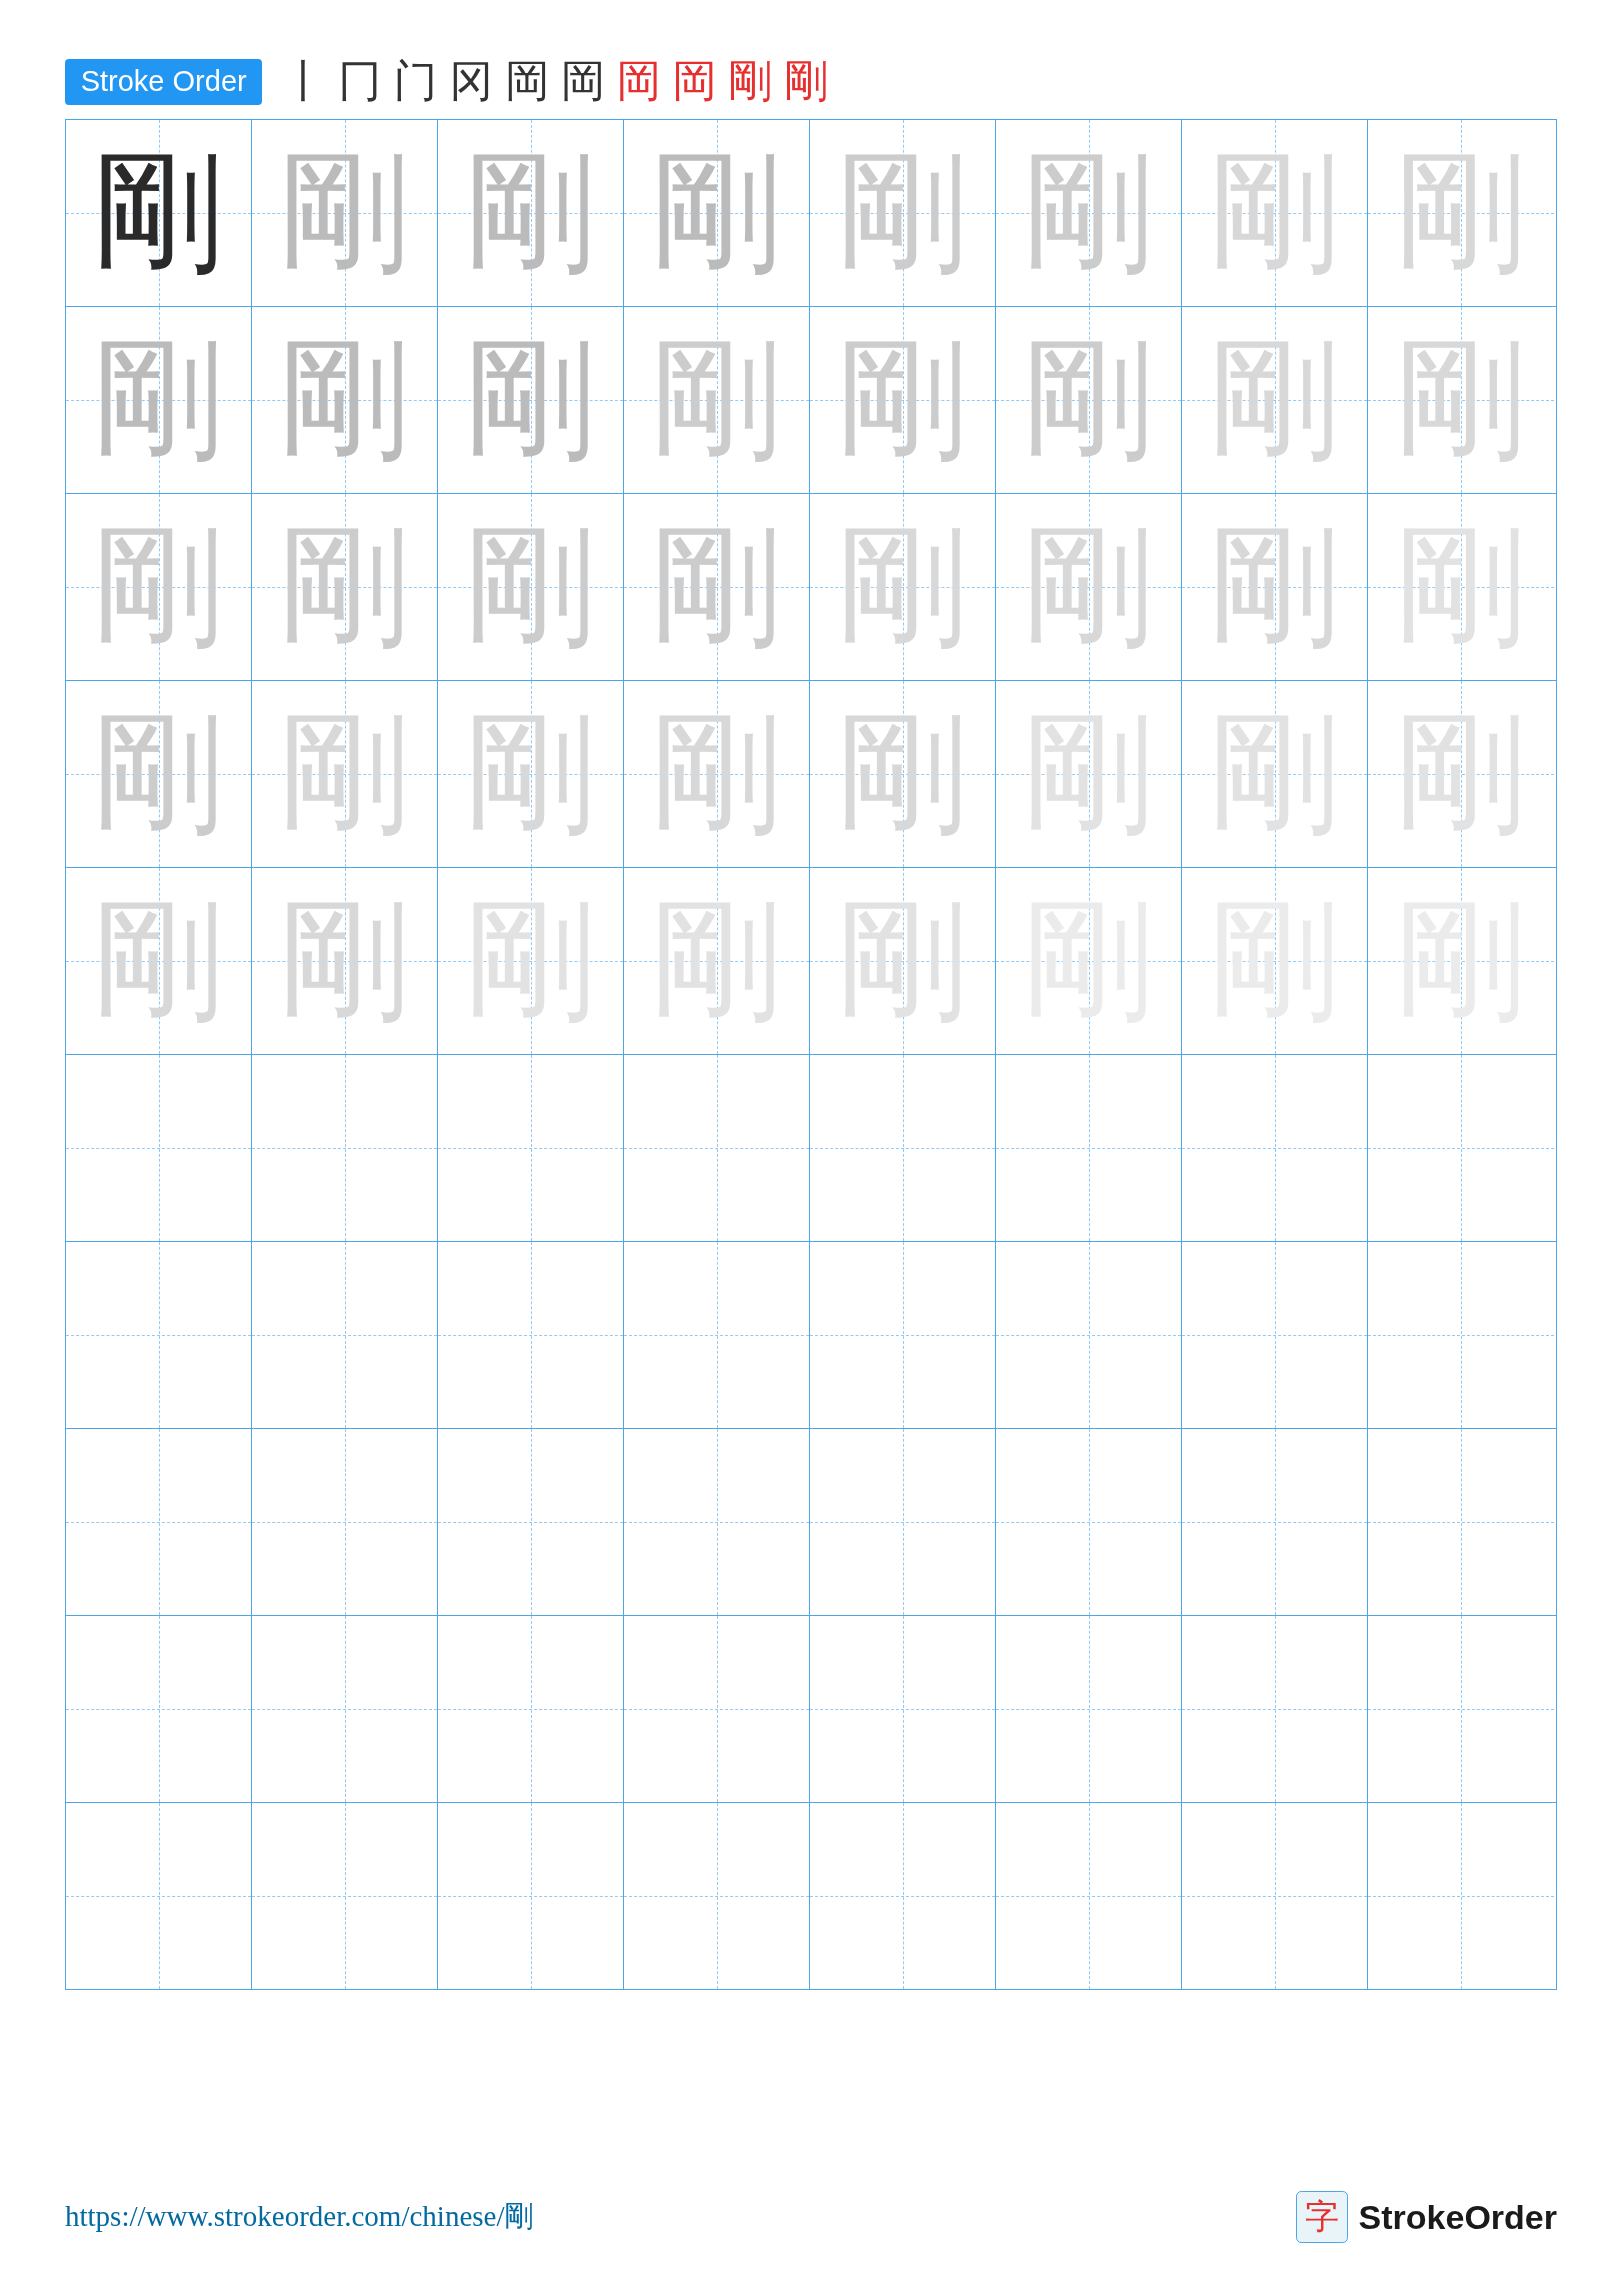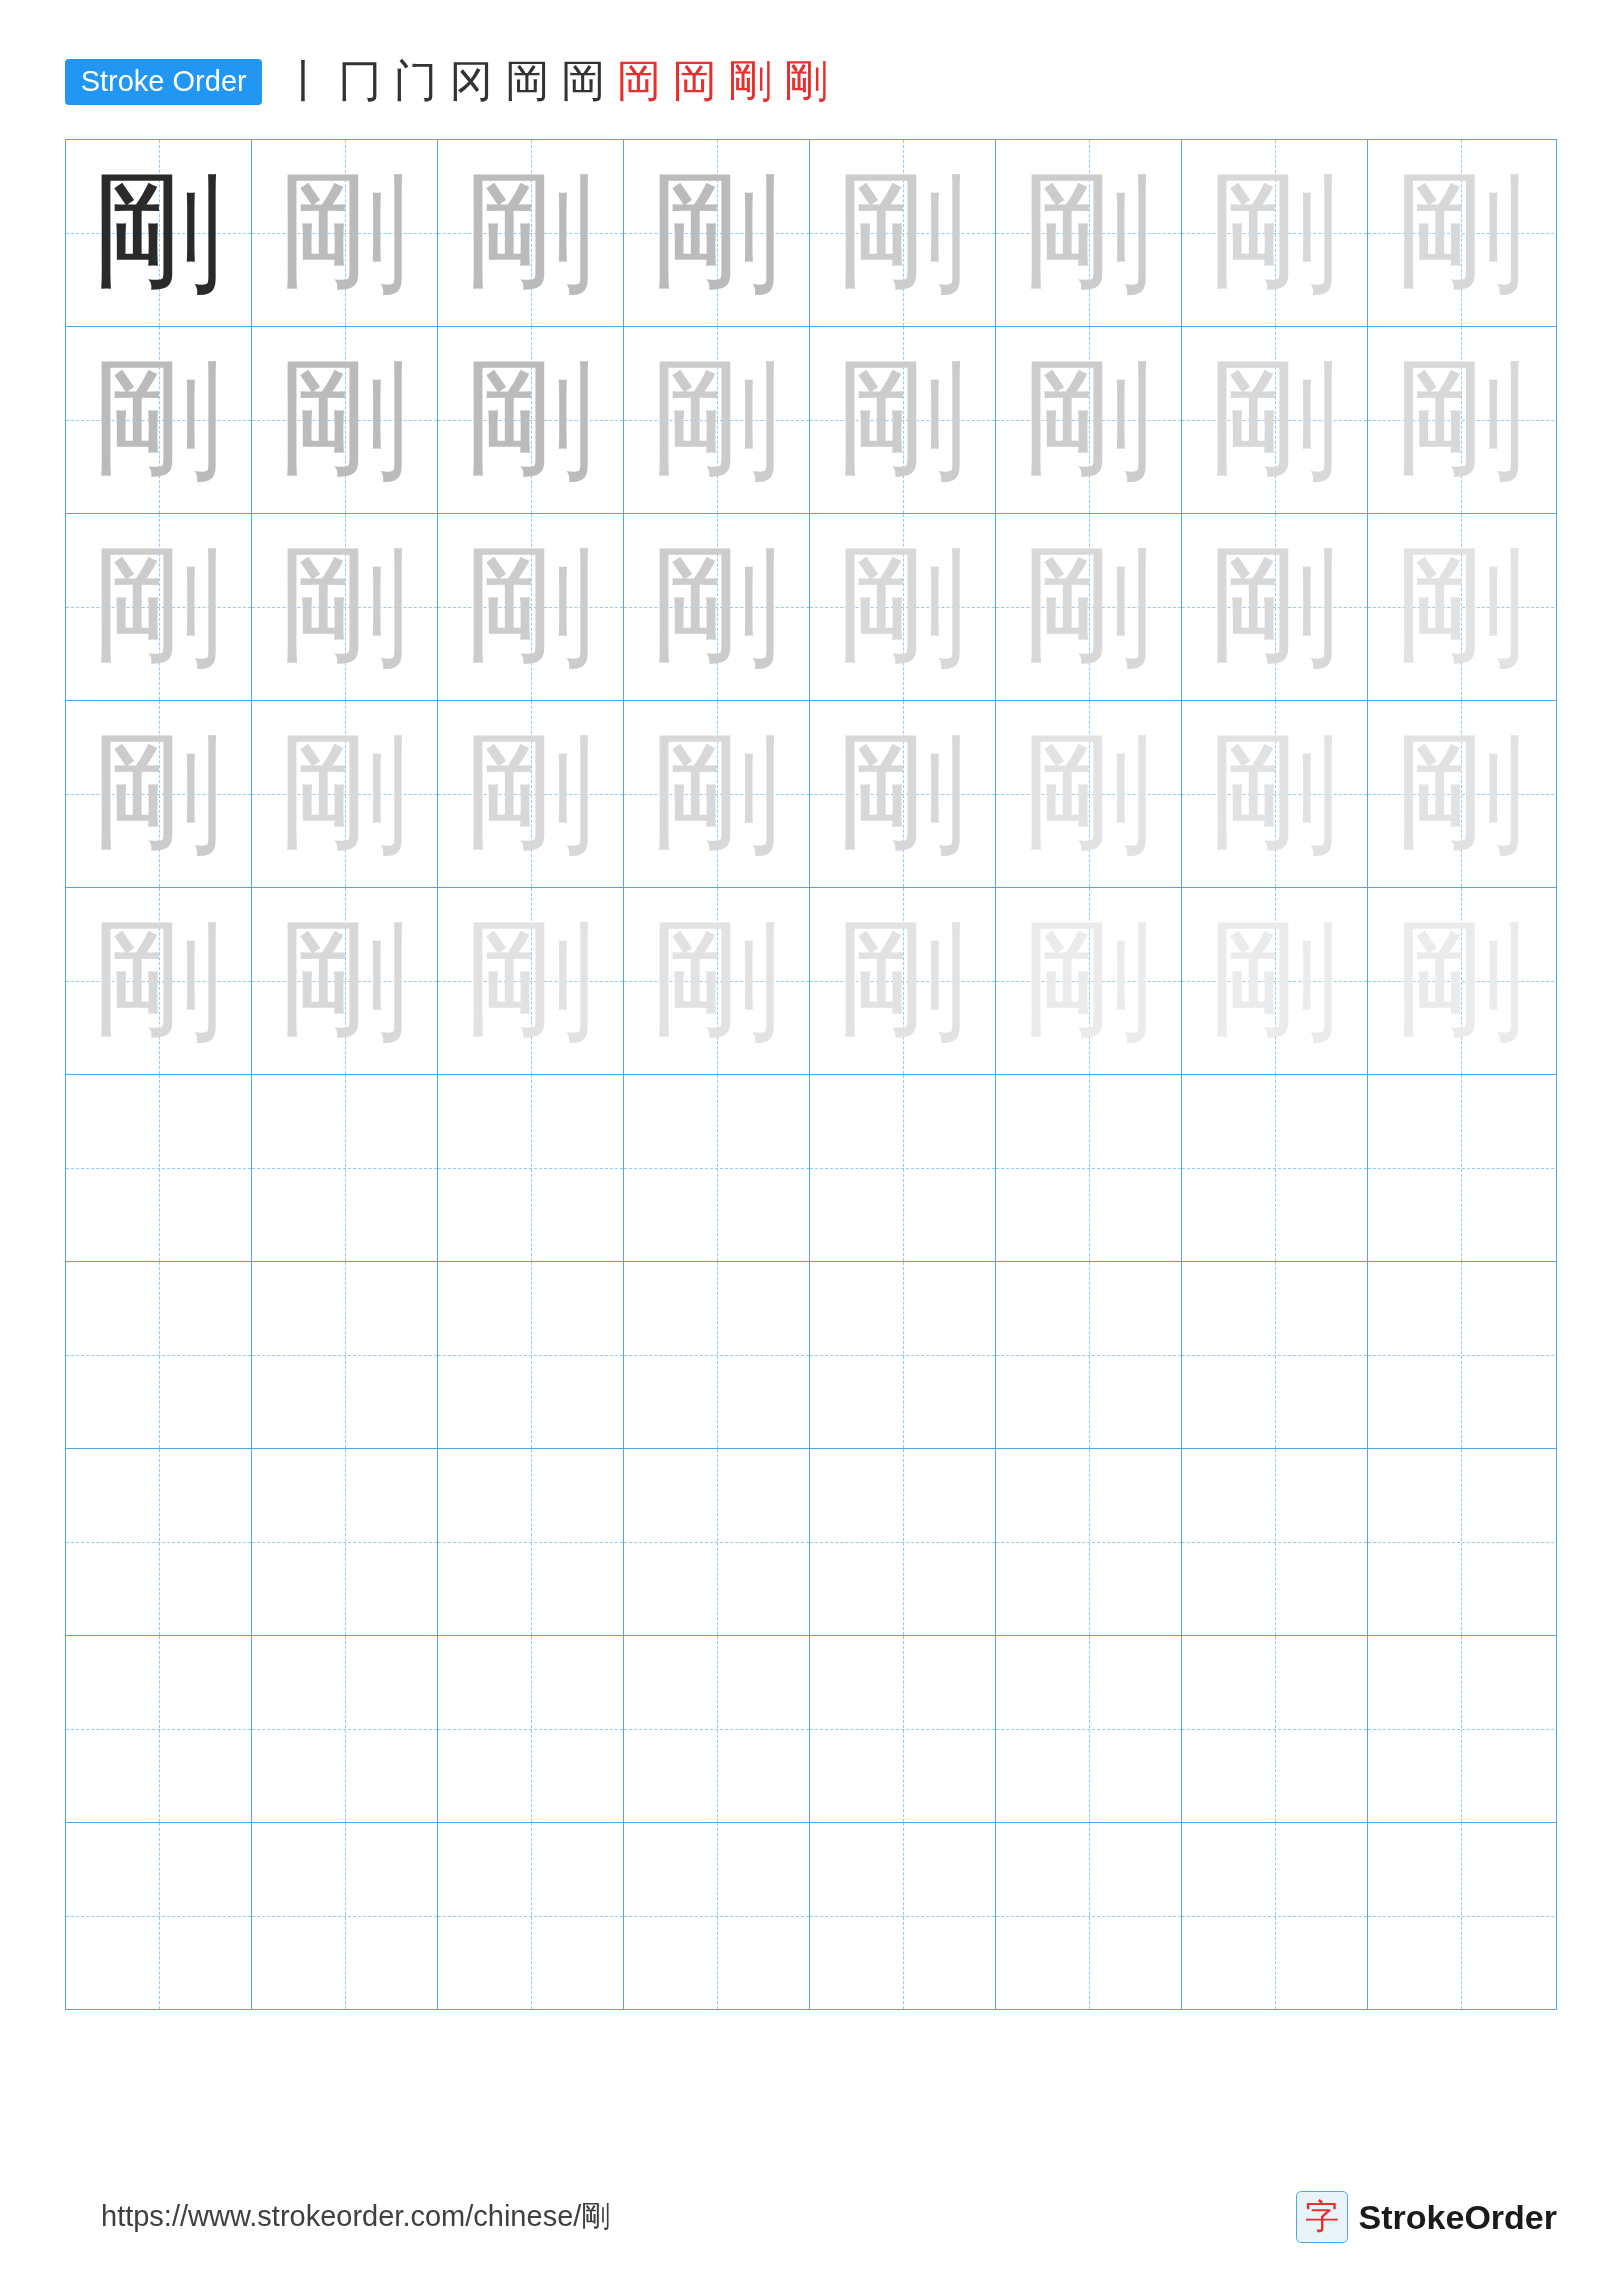--- a/index.html
+++ b/index.html
@@ -37,21 +37,21 @@
       color: #1a1a1a;
       font-size: 79px;
       font-weight: bold;
       margin-left: 13px;
     }
 
     
     .stroke-order-row {
       display: flex;
       align-items: center;
-      margin-bottom: 28px;
+      margin-bottom: 8px;
       gap: 19.6px;
     }
 
     .stroke-order-badge {
       background: #2196F3;
       color: white;
       font-size: 29px;
       padding: 6.5px 15.7px;
       border-radius: 3.9px;
       font-family: sans-serif;
@@ -166,24 +166,23 @@
       position: absolute;
       bottom: 52px;
       left: 65px;
       right: 65px;
       display: flex;
       align-items: center;
       justify-content: space-between;
     }
 
     .footer-url {
-      color: #404040;
+      color: #0369a1;
       font-size: 29px;
-      font-family: Liberation Sans, sans-serif;
-      margin-left: 36px;
+      font-family: Liberation Serif, serif;
     }
 
     .footer-logo {
       display: flex;
       align-items: center;
       gap: 10.5px;
     }
 
     .footer-logo-icon {
       width: 52px;

